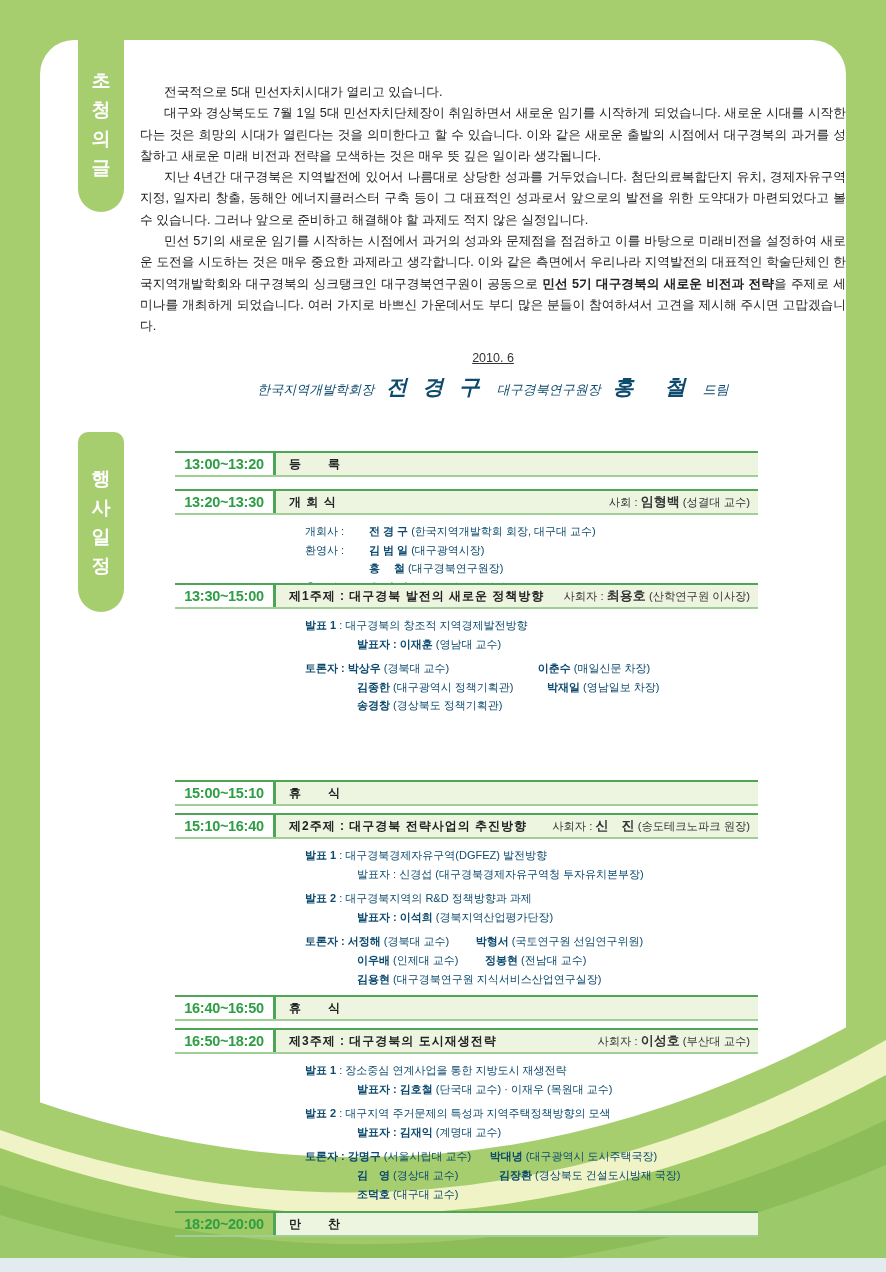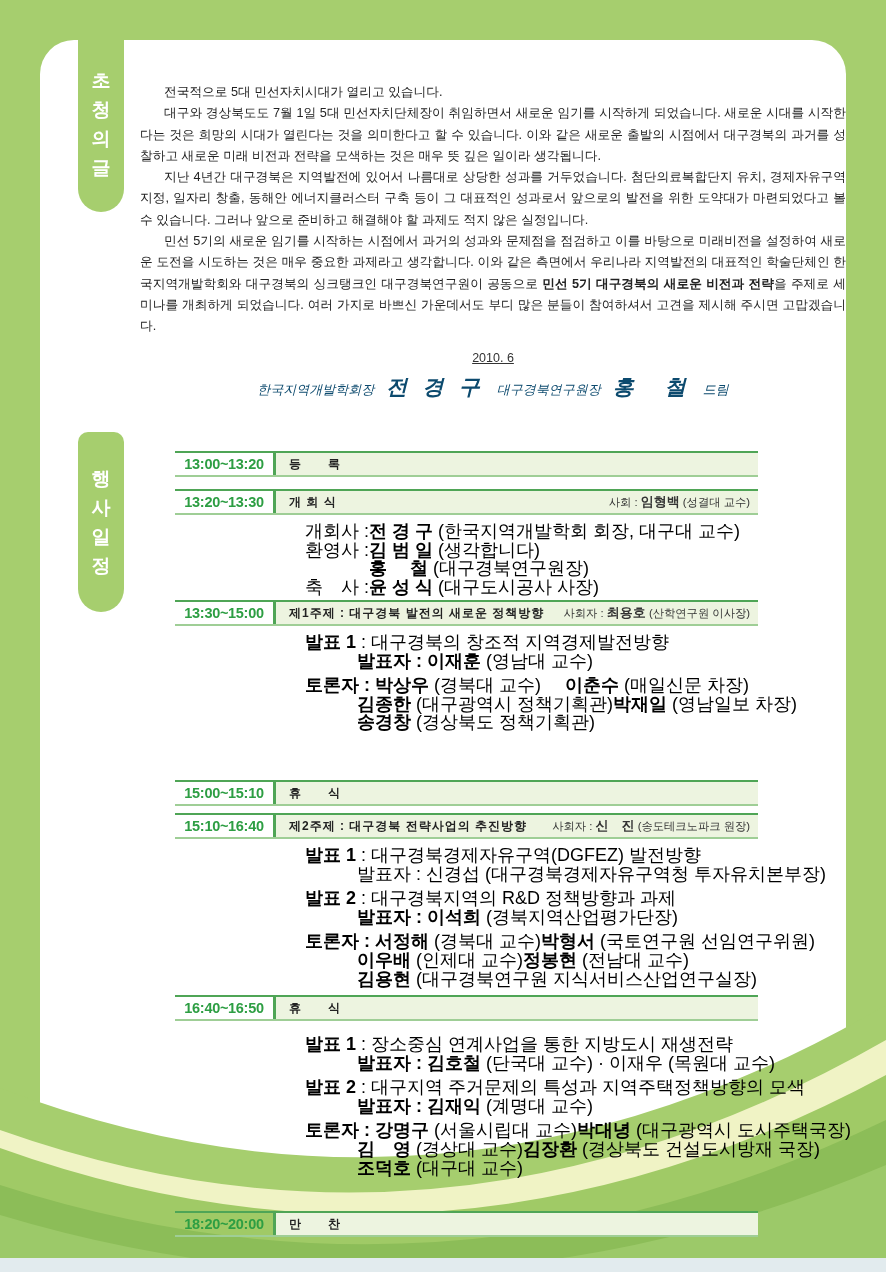--- a/index.html
+++ b/index.html
@@ -28,21 +28,21 @@
 
   
   .session{position:absolute;left:175px;width:583px;z-index:2;}
   .srow{height:26px;box-sizing:border-box;border-top:2px solid #4fa556;border-bottom:2px solid #9fce96;display:flex;align-items:stretch;}
   .stime{width:98px;display:flex;align-items:center;justify-content:center;
          color:#2d9e43;font-weight:bold;font-size:14.5px;letter-spacing:-0.3px;}
   .scell{flex:1;background:#edf4e0;border-left:3px solid #4fa556;display:flex;align-items:center;padding:0 8px 0 13px;}
   .stitle{font-weight:bold;font-size:12px;color:#222;letter-spacing:1px;white-space:nowrap;}
   .shost{margin-left:auto;white-space:nowrap;color:#333;font-size:11.3px;}
   .shost .hname{font-weight:bold;font-size:13px;}
-  .details{margin:7px 0 0 130px;font-size:18px;line-height:18.6px;color:#000000;}
+  .details{margin:7px 0 0 130px;font-size:11px;line-height:18.6px;color:#0c4a6e;}
   .details .grp{margin-bottom:6px;}
   .details .ln{white-space:nowrap;}
 </style>
 </head>
 <body>
 
 <div class="page">
   <div class="paper"></div>
 
   <svg class="curves" viewBox="0 0 886 272" preserveAspectRatio="none">
@@ -95,28 +95,28 @@
     <div class="srow">
       <div class="stime">13:20~13:30</div>
       <div class="scell">
         <span class="stitle">개 회 식</span>
         <span class="shost"><span>사회 : </span><span class="hname">임형백</span><span> (성결대 교수)</span></span>
       </div>
     </div>
     <div class="details">
         <div class="grp">
           <div class="ln"><span style="display: inline-block; min-width: 64px;">개회사 : </span><span style="font-weight: bold;">전 경 구</span><span> (한국지역개발학회 회장, 대구대 교수)</span></div>
-          <div class="ln"><span style="display: inline-block; min-width: 64px;">환영사 : </span><span style="font-weight: bold;">김 범 일</span><span> (생각합니다)</span></div>
+          <div class="ln"><span style="display: inline-block; min-width: 64px;">환영사 : </span><span style="font-weight: bold;">김 범 일</span><span> (대구광역시장)</span></div>
           <div class="ln"><span style="display: inline-block; min-width: 64px;"></span><span style="font-weight: bold;">홍　 철</span><span> (대구경북연구원장)</span></div>
           <div class="ln"><span style="display: inline-block; min-width: 64px;">축　사 : </span><span style="font-weight: bold;">윤 성 식</span><span> (대구도시공사 사장)</span></div>
         </div>
       </div>
   </div>
 
-  <div class="session" style="top:600px">
+  <div class="session" style="top:583px">
     <div class="srow">
       <div class="stime">13:30~15:00</div>
       <div class="scell">
         <span class="stitle">제1주제 : 대구경북 발전의 새로운 정책방향</span>
         <span class="shost"><span>사회자 : </span><span class="hname">최용호</span><span> (산학연구원 이사장)</span></span>
       </div>
     </div>
     <div class="details">
         <div class="grp">
           <div class="ln"><span style="font-weight: bold;">발표 1</span><span> : 대구경북의 창조적 지역경제발전방향</span></div>
@@ -167,20 +167,27 @@
   <div class="session" style="top:995px">
     <div class="srow">
       <div class="stime">16:40~16:50</div>
       <div class="scell">
         <span class="stitle">휴　　식</span>
       </div>
     </div>
   </div>
 
   <div class="session" style="top:1028px">
+    <div class="srow">
+      <div class="stime">16:50~18:20</div>
+      <div class="scell">
+        <span class="stitle">제3주제 : 대구경북의 도시재생전략</span>
+        <span class="shost"><span>사회자 : </span><span class="hname">이성호</span><span> (부산대 교수)</span></span>
+      </div>
+    </div>
     <div class="details">
         <div class="grp">
           <div class="ln"><span style="font-weight: bold;">발표 1</span><span> : 장소중심 연계사업을 통한 지방도시 재생전략</span></div>
           <div class="ln" style="padding-left: 52px;"><span style="font-weight: bold; text-align: right;">발표자 : 김호철</span><span> (단국대 교수) · </span><span style="font-weight: normal;">이재우</span><span> (목원대 교수)</span></div>
         </div>
         <div class="grp">
           <div class="ln"><span style="font-weight: bold;">발표 2</span><span> : 대구지역 주거문제의 특성과 지역주택정책방향의 모색</span></div>
           <div class="ln" style="padding-left: 52px;"><span style="font-weight: bold;">발표자 : 김재익</span><span> (계명대 교수)</span></div>
         </div>
         <div class="grp">

